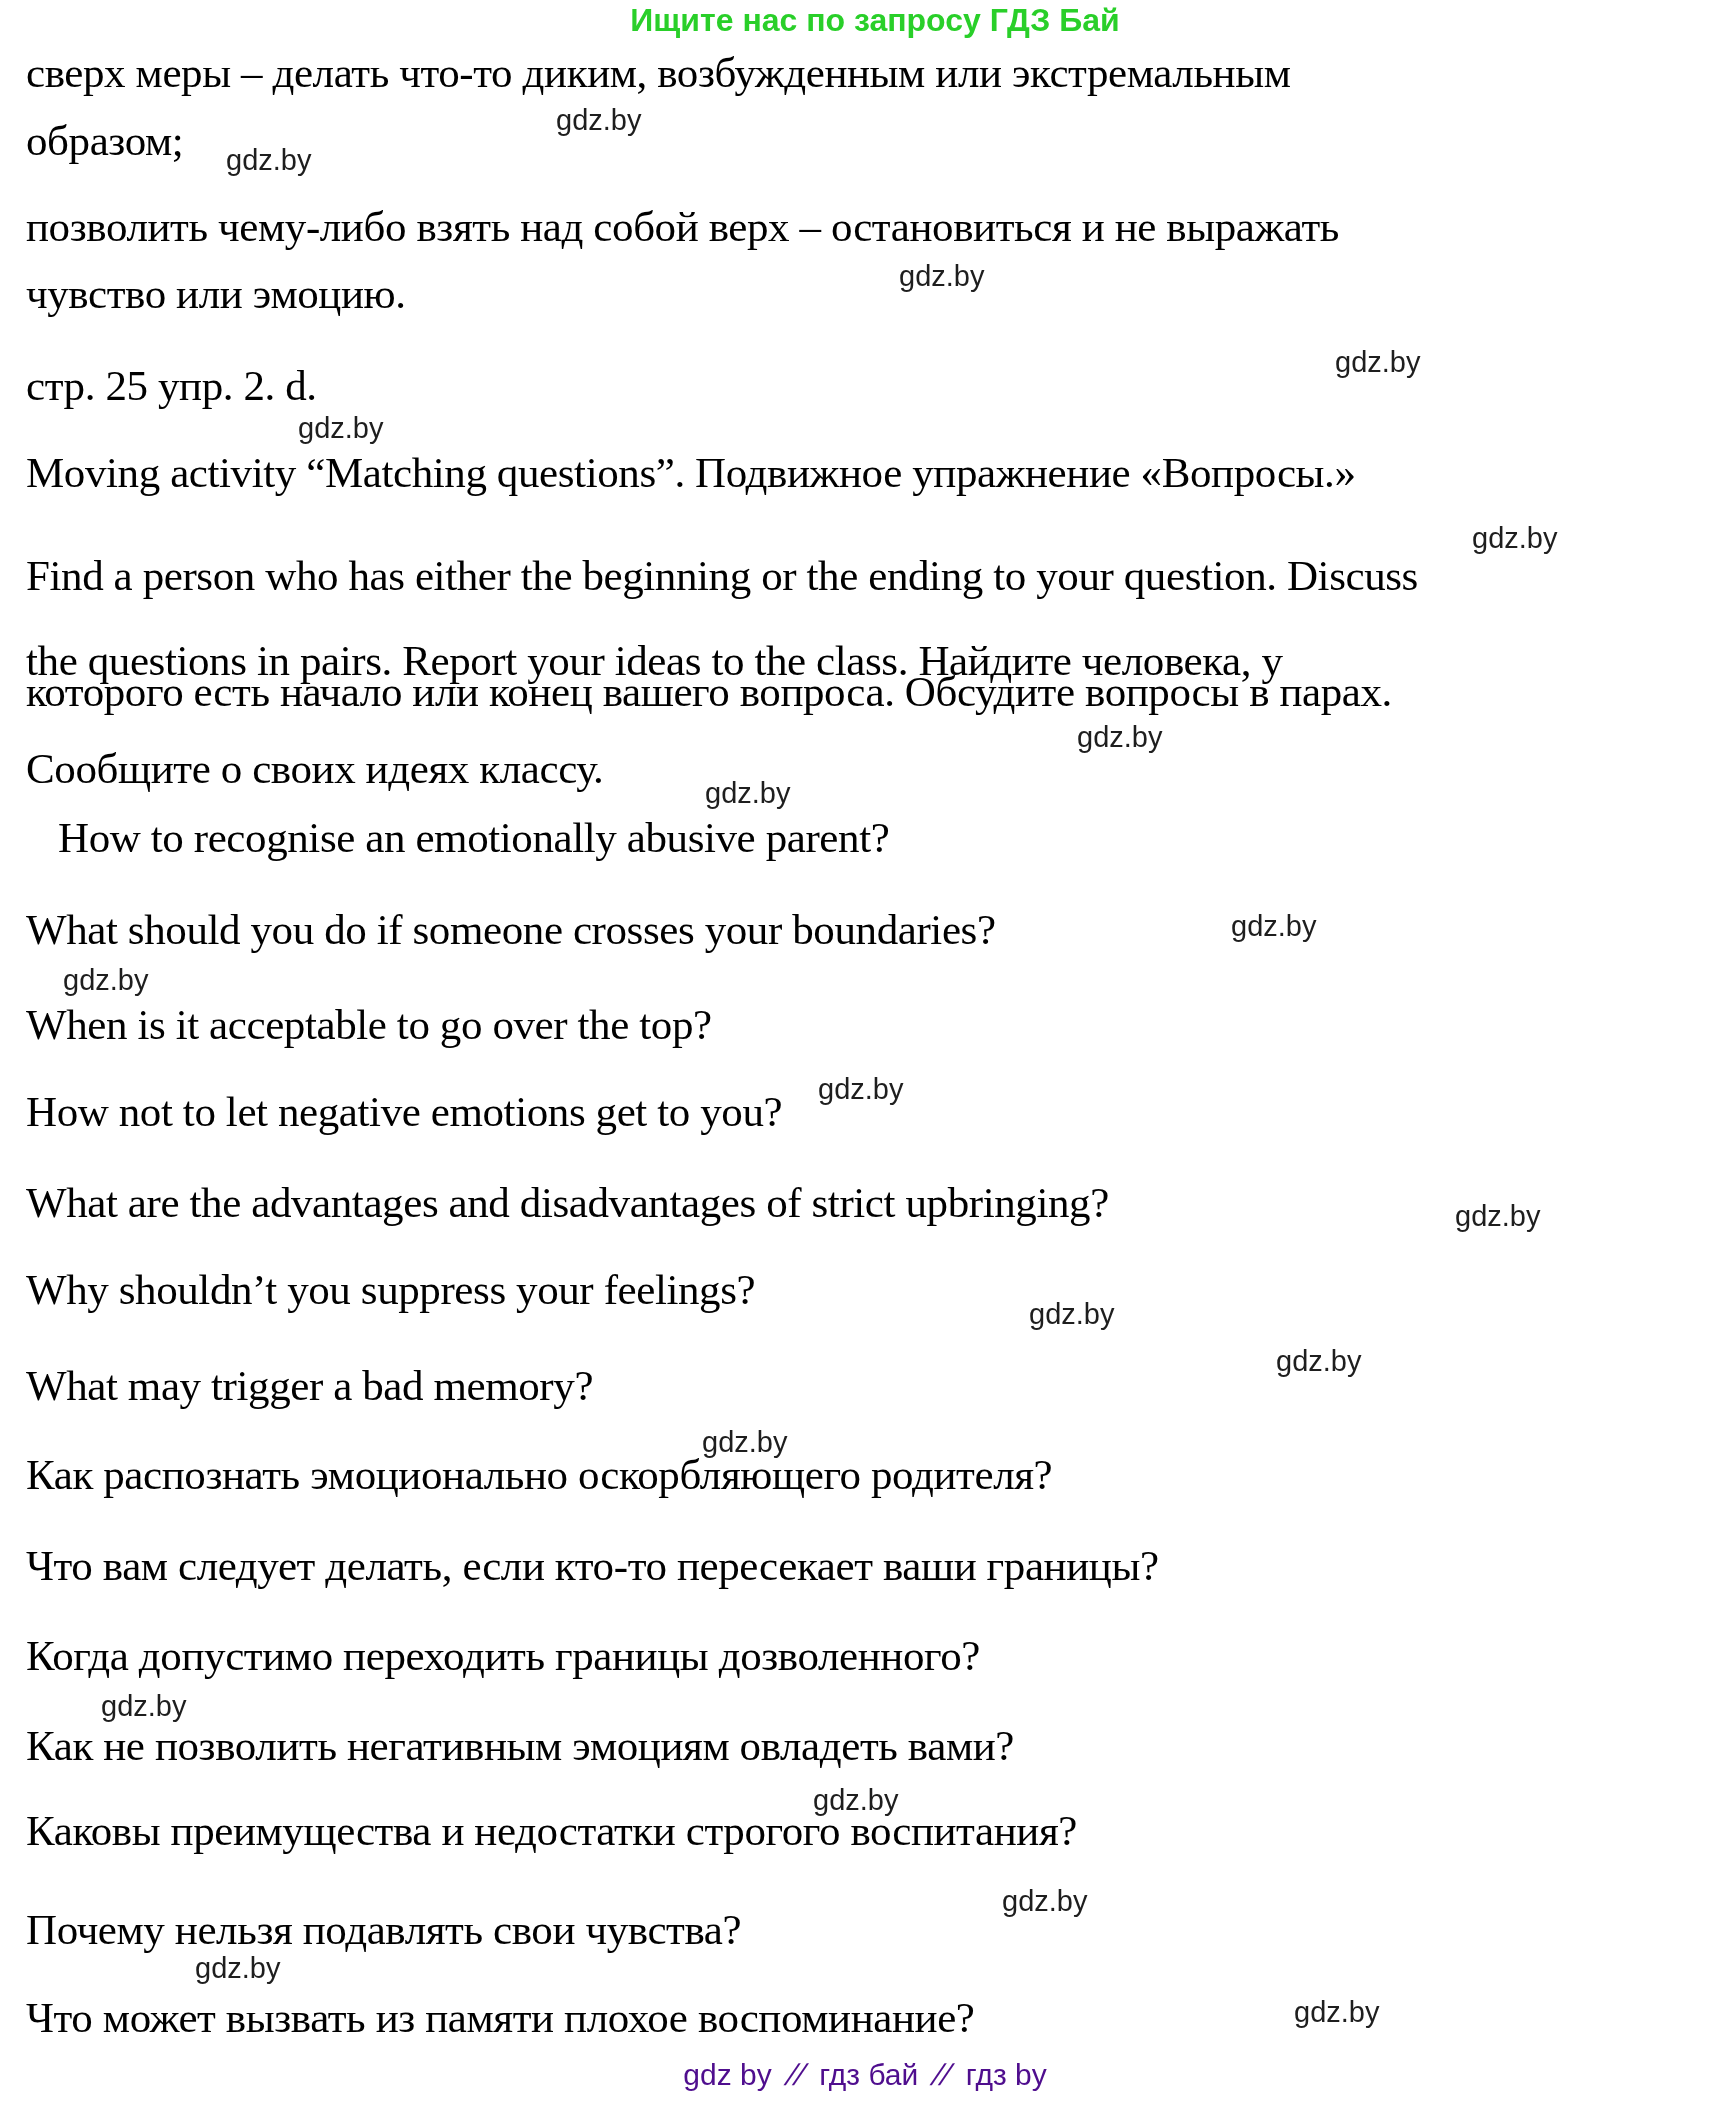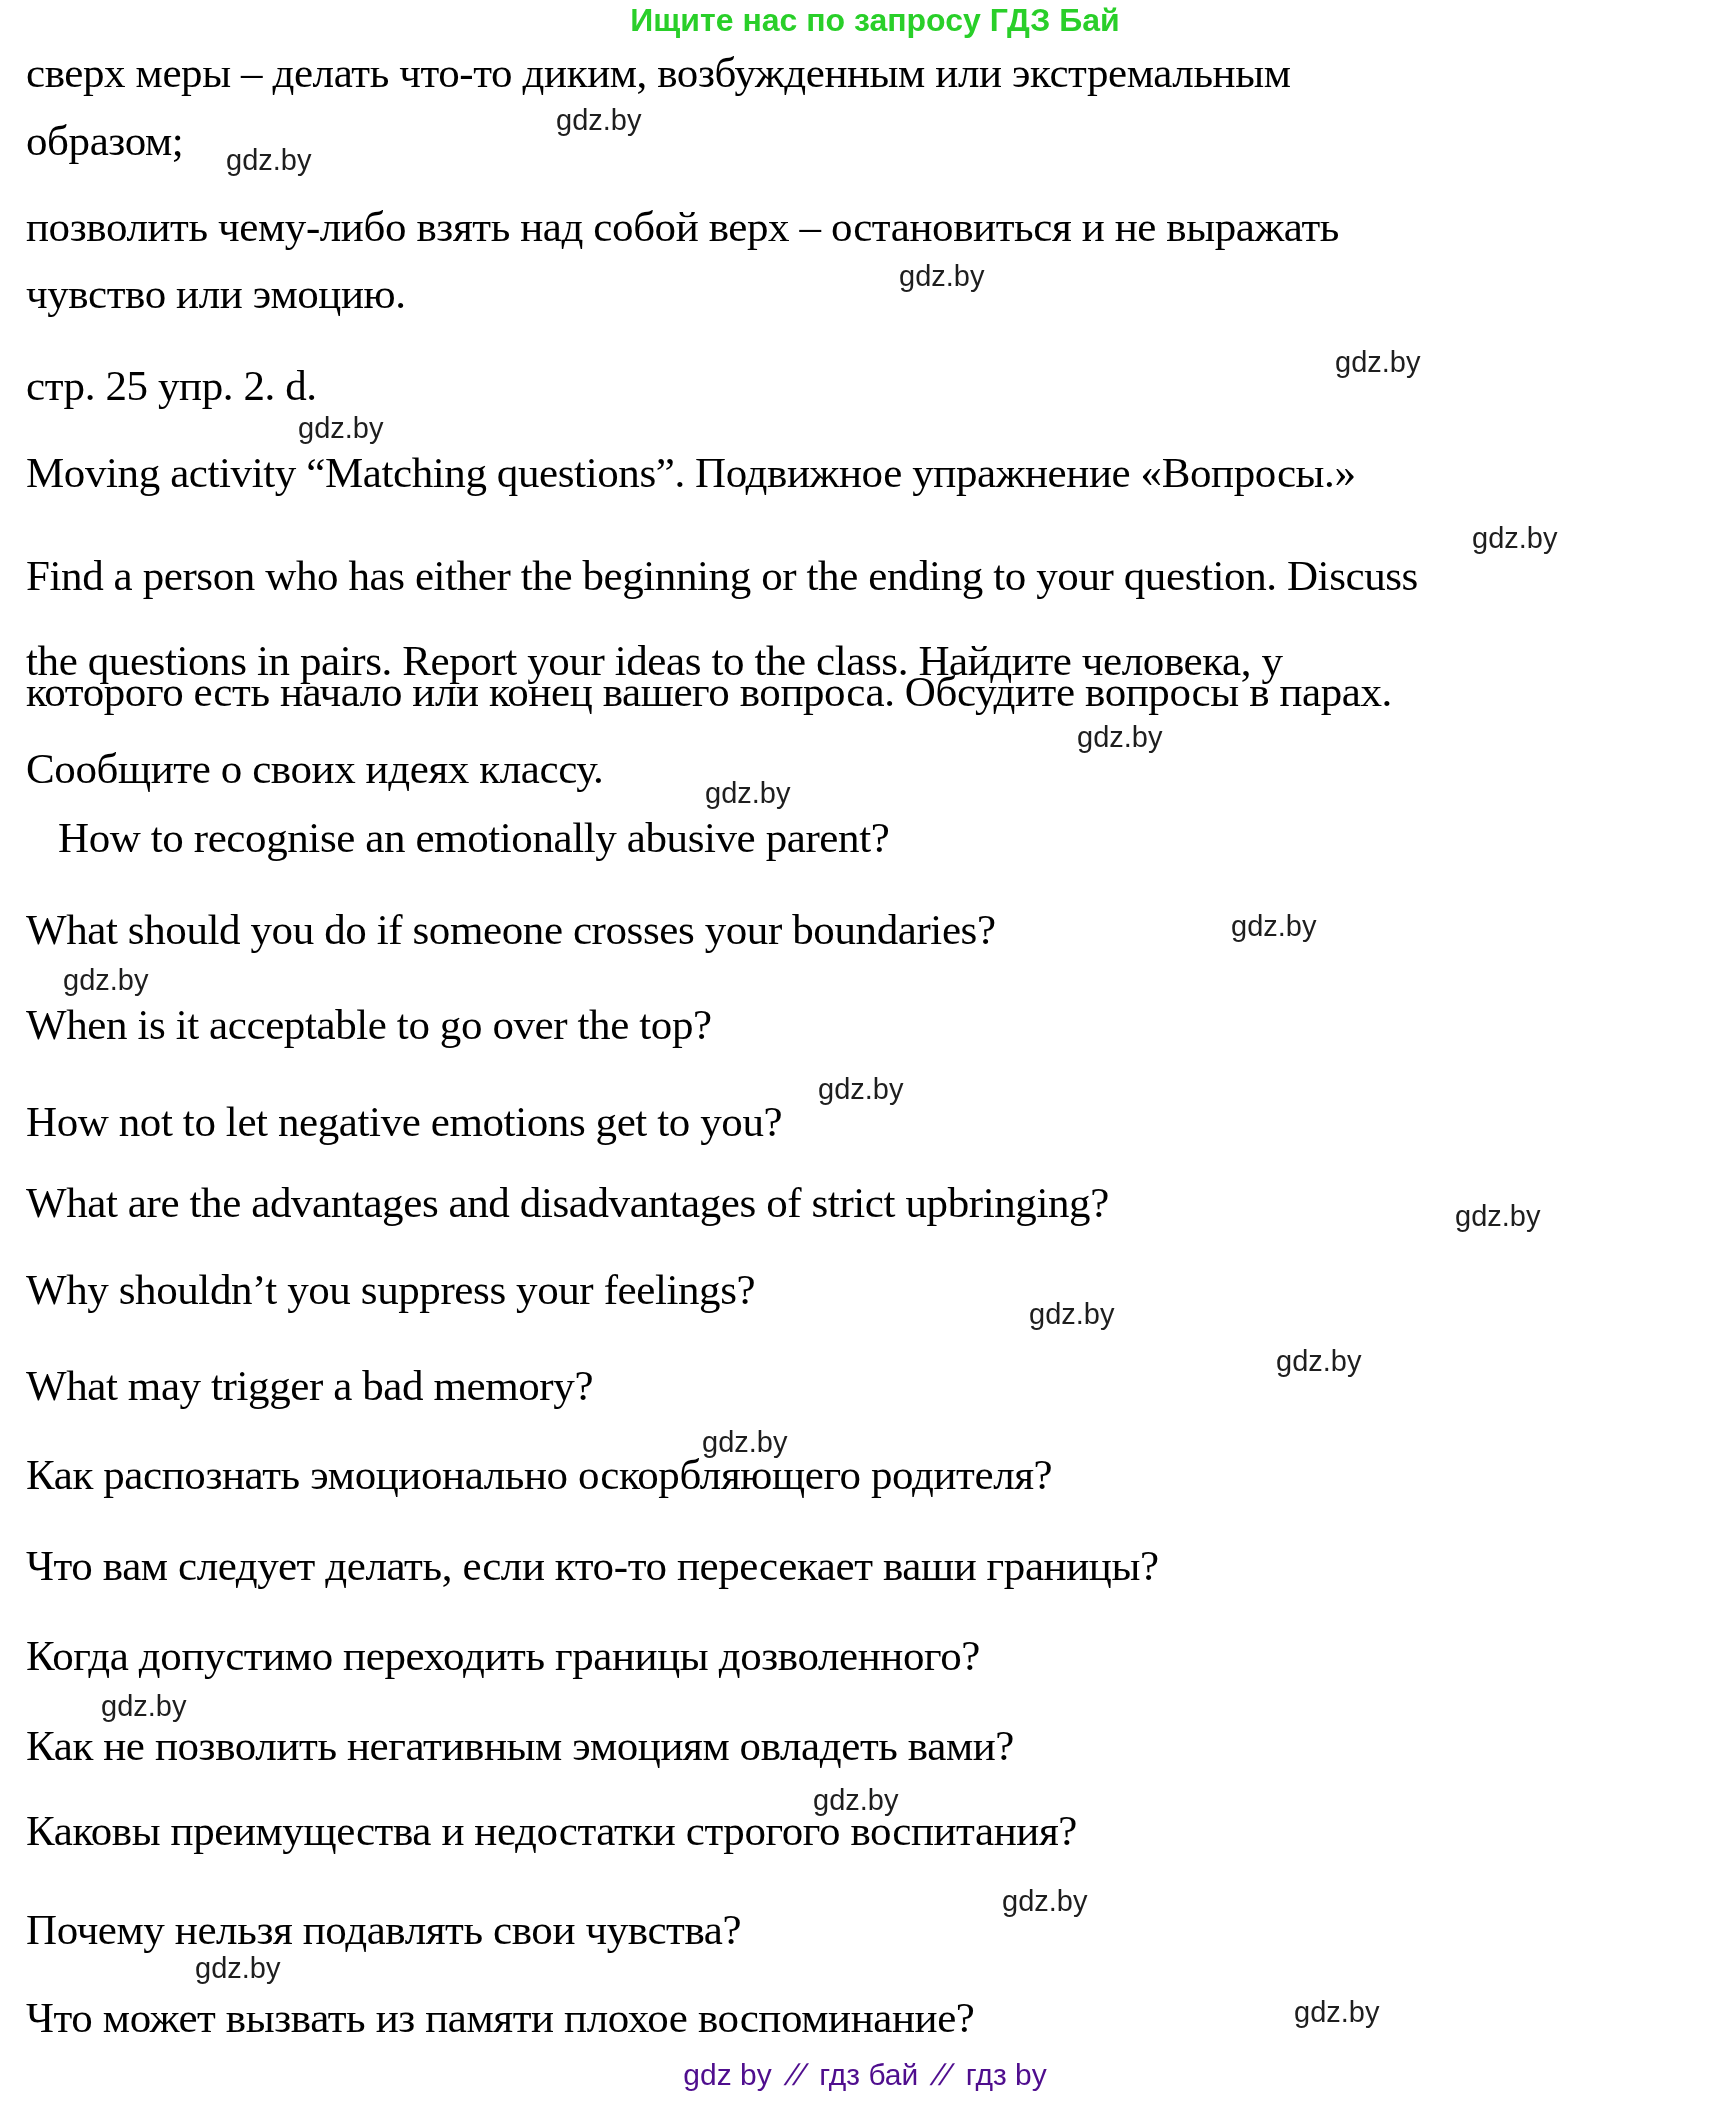--- a/index.html
+++ b/index.html
@@ -87,21 +87,21 @@
       <div class="doc-line" style="top: 271px;">чувство или эмоцию.</div>
       <div class="doc-line bold" style="top: 363px;">стр. 25 упр. 2. d.</div>
       <div class="doc-line" style="top: 450px;">Moving activity “Matching questions”. Подвижное упражнение «Вопросы.»</div>
       <div class="doc-line" style="top: 553px;">Find a person who has either the beginning or the ending to your question. Discuss</div>
       <div class="doc-line" style="top: 638px;">the questions in pairs. Report your ideas to the class. Найдите человека, у</div>
       <div class="doc-line" style="top: 669px;">которого есть начало или конец вашего вопроса. Обсудите вопросы в парах.</div>
       <div class="doc-line" style="top: 728px; margin-top: 18px;">Сообщите о своих идеях классу.</div>
       <div class="doc-line" style="top: 815px; margin-left: 32px;">How to recognise an emotionally abusive parent?</div>
       <div class="doc-line" style="top: 907px;">What should you do if someone crosses your boundaries?</div>
       <div class="doc-line" style="top: 1002px;">When is it acceptable to go over the top?</div>
-      <div class="doc-line" style="top: 1089px; margin-top: 10px;">How not to let negative emotions get to you?</div>
+      <div class="doc-line" style="top: 1089px;">How not to let negative emotions get to you?</div>
       <div class="doc-line" style="top: 1180px;">What are the advantages and disadvantages of strict upbringing?</div>
       <div class="doc-line" style="top: 1267px;">Why shouldn’t you suppress your feelings?</div>
       <div class="doc-line" style="top: 1363px;">What may trigger a bad memory?</div>
       <div class="doc-line" style="top: 1452px;">Как распознать эмоционально оскорбляющего родителя?</div>
       <div class="doc-line" style="top: 1543px;">Что вам следует делать, если кто-то пересекает ваши границы?</div>
       <div class="doc-line" style="top: 1633px;">Когда допустимо переходить границы дозволенного?</div>
       <div class="doc-line" style="top: 1723px;">Как не позволить негативным эмоциям овладеть вами?</div>
       <div class="doc-line" style="top: 1808px;">Каковы преимущества и недостатки строгого воспитания?</div>
       <div class="doc-line" style="top: 1907px;">Почему нельзя подавлять свои чувства?</div>
       <div class="doc-line" style="top: 1995px;">Что может вызвать из памяти плохое воспоминание?</div>

